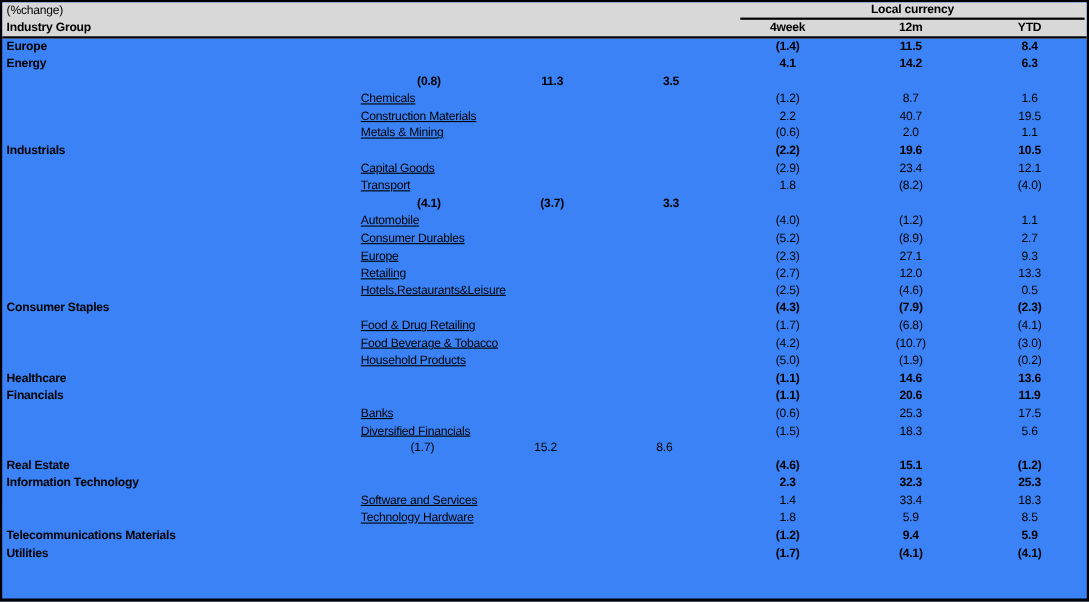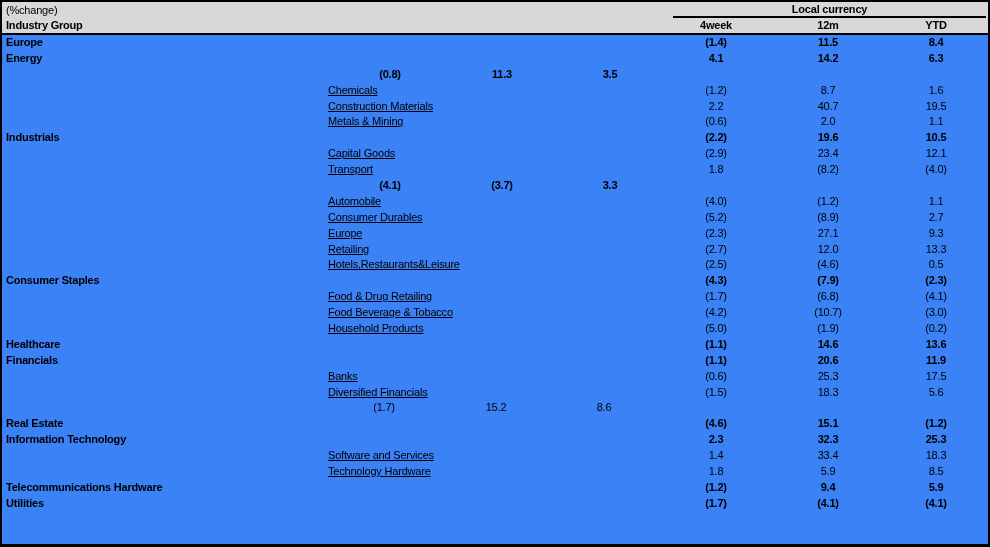--- a/index.html
+++ b/index.html
@@ -249,21 +249,21 @@
         <div class="c-val-last">18.3</div>
       </div>
       <div class="row sub">
         <div class="c-group"></div>
         <div class="c-sub">Technology Hardware</div>
         <div class="c-val">1.8</div>
         <div class="c-val">5.9</div>
         <div class="c-val-last">8.5</div>
       </div>
       <div class="row group">
-        <div class="c-group">Telecommunications Hardware</div>
+        <div class="c-group">Telecommunications Materials</div>
         <div class="c-sub"></div>
         <div class="c-val">(1.2)</div>
         <div class="c-val">9.4</div>
         <div class="c-val-last">5.9</div>
       </div>
       <div class="row group">
         <div class="c-group">Utilities</div>
         <div class="c-sub"></div>
         <div class="c-val">(1.7)</div>
         <div class="c-val">(4.1)</div>

